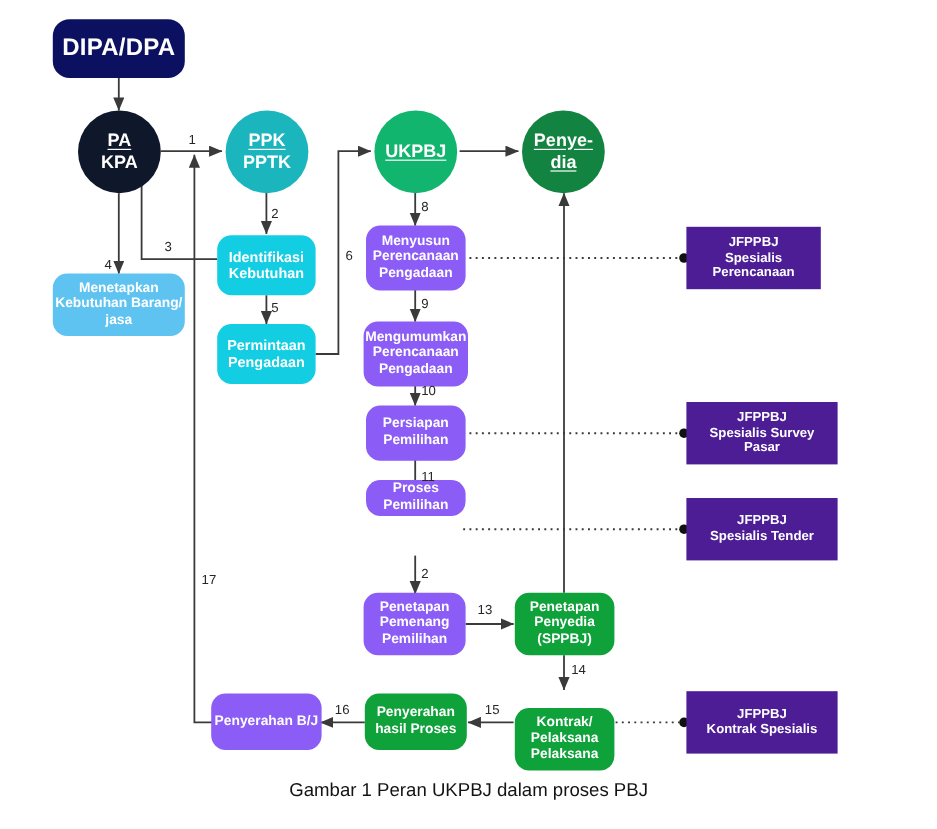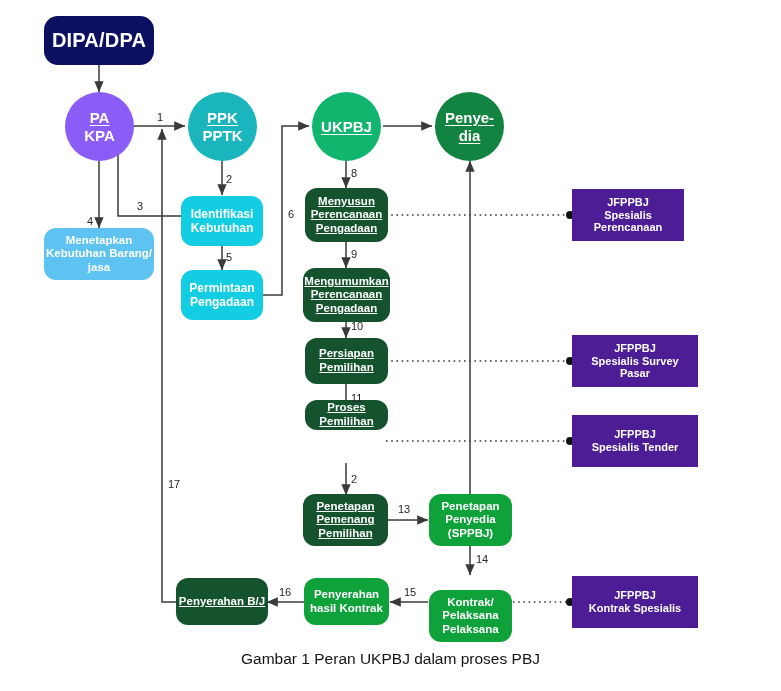--- a/index.html
+++ b/index.html
@@ -21,27 +21,27 @@
     line-height:1.18;
     white-space:pre-line;
     z-index:3;
   }
   .rounded{border-radius:14px;}
   .pill{border-radius:12px;}
   .circle{border-radius:50%;}
   .sq{border-radius:0;}
 
   .n-dipa{background:#0c1060;font-size:20px;font-weight:600;letter-spacing:.2px;}
-  .n-pa{background:#8b5cf6;font-size:15px;font-weight:600;}
+  .n-pa{background:#0f172a;font-size:15px;font-weight:600;}
   .n-ppk{background:#1bb5bd;font-size:15px;font-weight:600;}
   .n-ukpbj{background:#12b56e;font-size:15px;font-weight:600;}
   .n-penyedia{background:#128341;font-size:15px;font-weight:600;}
   .n-lightblue{background:#5ec3f0;font-size:11.5px;font-weight:600;}
   .n-cyan{background:#13cde3;font-size:12px;font-weight:600;}
-  .n-mint{background:#14532d;font-size:11.5px;font-weight:600;text-decoration:underline;}
+  .n-mint{background:#8b5cf6;font-size:11.5px;font-weight:600;}
   .n-green{background:#0fa13a;font-size:11.5px;font-weight:600;}
   .n-blue{background:#4c1d95;font-size:11px;font-weight:700;}
 
   .circle .lbl-top{display:block;text-decoration:underline;text-underline-offset:2px;}
   .circle .lbl-bot{display:block;}
 
   .edge-num{
     position:absolute;font-size:11px;color:#262626;z-index:4;
     font-family:"Liberation Sans", sans-serif;
   }
@@ -168,21 +168,21 @@
 
   <div class="node pill n-green" style="left:429px;top:494px;width:83px;height:52px;">Penetapan
 Penyedia
 (SPPBJ)</div>
 
   <div class="node pill n-green" style="left:429px;top:590px;width:83px;height:52px;">Kontrak/
 Pelaksana
 Pelaksana</div>
 
   <div class="node pill n-green" style="left:304px;top:578px;width:85px;height:47px;">Penyerahan
-hasil Kontrak</div>
+hasil Proses</div>
 
   <div class="node pill n-mint" style="left:176px;top:578px;width:92px;height:47px;text-align:center;">Penyerahan B/J</div>
 
   <div class="node sq n-blue" style="left:572px;top:189px;width:112px;height:52px;">JFPPBJ
 Spesialis
 Perencanaan</div>
 
   <div class="node sq n-blue" style="left:572px;top:335px;width:126px;height:52px;">JFPPBJ
 Spesialis Survey
 Pasar</div>

